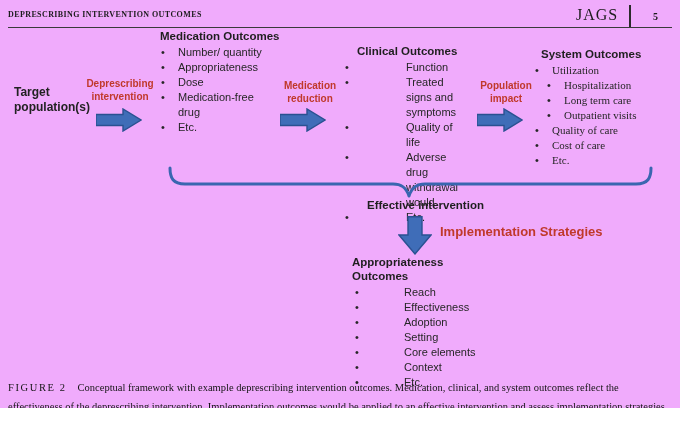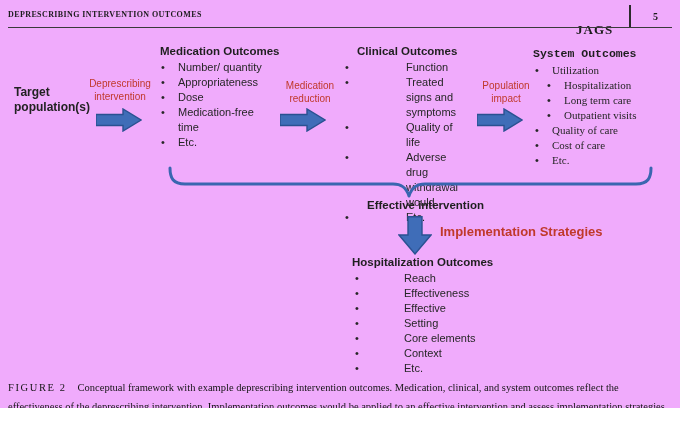--- a/index.html
+++ b/index.html
@@ -2,49 +2,49 @@
 <html><head>
 <meta charset="utf-8">
 <style>
   html,body{margin:0;padding:0;background:#fff;}
   #page{position:relative;width:680px;height:408px;background:#f0abfc;overflow:hidden;
         font-family:"Liberation Sans",sans-serif;color:#262626;}
 
   
   .running-title{position:absolute;left:8px;top:10px;font-family:"Liberation Serif",serif;
         font-size:8px;font-weight:700;letter-spacing:.4px;color:#1c1c1c;}
-  .journal-logo{position:absolute;left:576px;top:22px;font-family:"Liberation Serif",serif;
-        font-size:13px;letter-spacing:1px;color:#1c1c1c;font-weight:bold;}
+  .journal-logo{position:absolute;left:576px;top:6px;font-family:"Liberation Serif",serif;
+        font-size:16px;letter-spacing:1px;color:#1c1c1c;}
   .header-vbar{position:absolute;left:629px;top:5px;width:2px;height:23px;background:#2b2b2b;}
   .page-number{position:absolute;left:653px;top:11px;font-family:"Liberation Serif",serif;
         font-size:10px;font-weight:700;color:#1c1c1c;}
   .header-rule{position:absolute;left:8px;top:27px;width:664px;height:1px;background:#3a3a3a;}
 
   
   .target{position:absolute;left:14px;top:85px;width:92px;font-size:12px;font-weight:700;
         line-height:15px;color:#222;}
-  .red-label{position:absolute;font-size:10px;font-weight:400;line-height:13px;text-align:center;}
+  .red-label{position:absolute;font-size:10px;font-weight:700;line-height:13px;text-align:center;}
   .lbl1{left:80px;top:77px;width:80px;}
   .lbl2{left:274px;top:79px;width:72px;}
   .lbl3{left:468px;top:79px;width:76px;}
   .lbl-impl{position:absolute;left:440px;top:224px;font-size:13px;font-weight:700;}
 
   .arrow-right{position:absolute;width:46px;height:24px;}
   .a1{left:96px;top:108px;} .a2{left:280px;top:108px;} .a3{left:477px;top:108px;}
   .arrow-down{position:absolute;left:398px;top:216px;width:34px;height:39px;}
   .brace{position:absolute;left:163px;top:164px;width:495px;height:40px;}
 
   .col{position:absolute;font-size:11px;line-height:15px;}
   .col-h{font-size:11.5px;font-weight:700;line-height:14px;margin-bottom:2px;color:#1f1f1f;}
-  .col-med{left:158px;top:44px;width:122px;}
+  .col-med{left:158px;top:29px;width:122px;}
   .col-med .col-h{margin-left:2px;}
   .col-cli{left:342px;top:44px;width:126px;}
   .col-cli .col-h{margin-left:15px;}
   .col-sys{left:532px;top:47px;width:118px;}
-  .col-sys .col-h{margin-left:1px;font-family:Liberation Mono, monospace;}
+  .col-sys .col-h{margin-left:9px;}
   .col-impl{left:352px;top:255px;width:148px;}
 
   .r{display:flex;align-items:flex-start;}
   .r .blt{flex:none;width:17px;padding-left:3px;font-size:11px;}
   .r .txt{display:block;}
   .col-med .txt{width:96px;}
   .col-cli .txt{width:102px;padding-left:44px;}
   .col-sys .txt{width:86px;font-family:Liberation Serif, serif;}
   .col-impl .txt{width:124px;padding-left:32px;}
   .r.sub{margin-left:12px;}
@@ -93,21 +93,21 @@
     <div class="r">
         <span class="blt">•</span>
         <span class="txt">Appropriateness</span>
       </div>
     <div class="r">
         <span class="blt">•</span>
         <span class="txt">Dose</span>
       </div>
     <div class="r">
         <span class="blt">•</span>
-        <span class="txt">Medication-free time</span>
+        <span class="txt">Medication-free drug</span>
       </div>
     <div class="r">
         <span class="blt">•</span>
         <span class="txt">Etc.</span>
       </div>
   </div>
 
   <div class="col col-cli">
     <div class="col-h">Clinical Outcomes</div>
     <div class="r">
@@ -168,32 +168,32 @@
     <path d="M 7 4 C 7 14, 10 20, 22 20 L 230 20 C 238 20, 243 23, 246 32 C 249 23, 254 20, 262 20 L 473 20 C 485 20, 488 14, 488 4" fill="none" stroke="#3a66b0" stroke-width="3" stroke-linecap="round" stroke-linejoin="round"></path>
   </svg>
 
   <div class="effective">Effective intervention</div>
   <svg class="arrow-down" viewBox="0 0 34 39">
     <polygon points="10,0.8 24,0.8 24,19 33,19 17,38 1,19 10,19" fill="#3f6db8" stroke="#2a5191" stroke-width="1.4"></polygon>
   </svg>
   <div class="lbl-impl" style="color:#c0392b">Implementation Strategies</div>
 
   <div class="col col-impl">
-    <div class="col-h">Hospitalization Outcomes</div>
+    <div class="col-h">Appropriateness Outcomes</div>
     <div class="r">
         <span class="blt">•</span>
         <span class="txt">Reach</span>
       </div>
     <div class="r">
         <span class="blt">•</span>
         <span class="txt">Effectiveness</span>
       </div>
     <div class="r">
         <span class="blt">•</span>
-        <span class="txt">Effective</span>
+        <span class="txt">Adoption</span>
       </div>
     <div class="r">
         <span class="blt">•</span>
         <span class="txt">Setting</span>
       </div>
     <div class="r">
         <span class="blt">•</span>
         <span class="txt">Core elements</span>
       </div>
     <div class="r">

